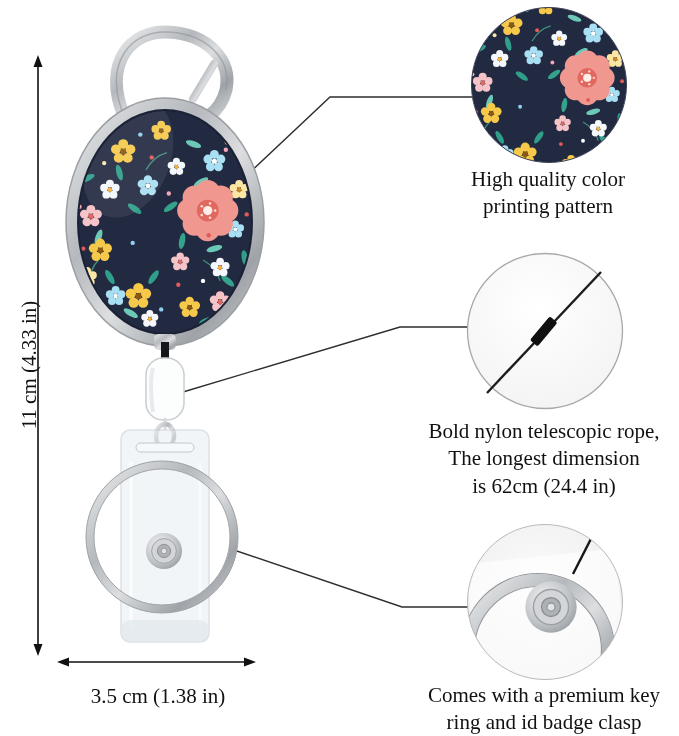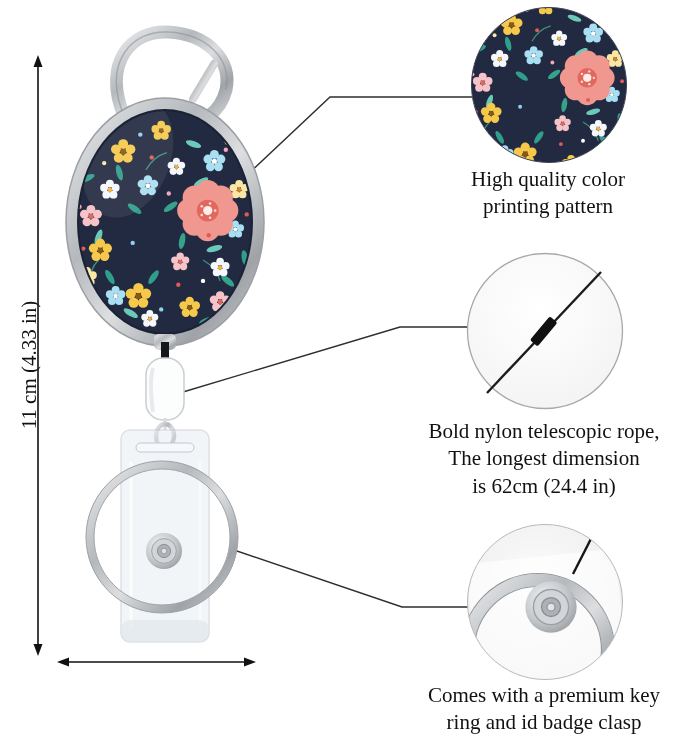--- a/index.html
+++ b/index.html
@@ -307,20 +307,21 @@
         <circle cx="538" cy="650" r="76.5" fill="none" stroke="#94989c" stroke-width="1.2"></circle>
         <circle cx="538" cy="650" r="63.5" fill="none" stroke="#94989c" stroke-width="1.2"></circle>
         <use href="#snapBtn" transform="translate(551,607) scale(1.35)"></use>
         <line x1="597" y1="527" x2="573" y2="574" stroke="#161616" stroke-width="2.4"></line>
       </g>
       <circle cx="545" cy="602" r="77.5" fill="none" stroke="#b9b9b9" stroke-width="1"></circle>
     </g>
   </svg>
 
   <div class="dim-label dim-v">11 cm (4.33 in)</div>
+  <div class="dim-label dim-h">3.5 cm (1.38 in)</div>
 
   <div class="caption cap-pattern">High quality color
 printing pattern</div>
   <div class="caption cap-rope">Bold nylon telescopic rope,
 The longest dimension
 is 62cm (24.4 in)</div>
   <div class="caption cap-clasp">Comes with a premium key
 ring and id badge clasp</div>
 
 </div>

